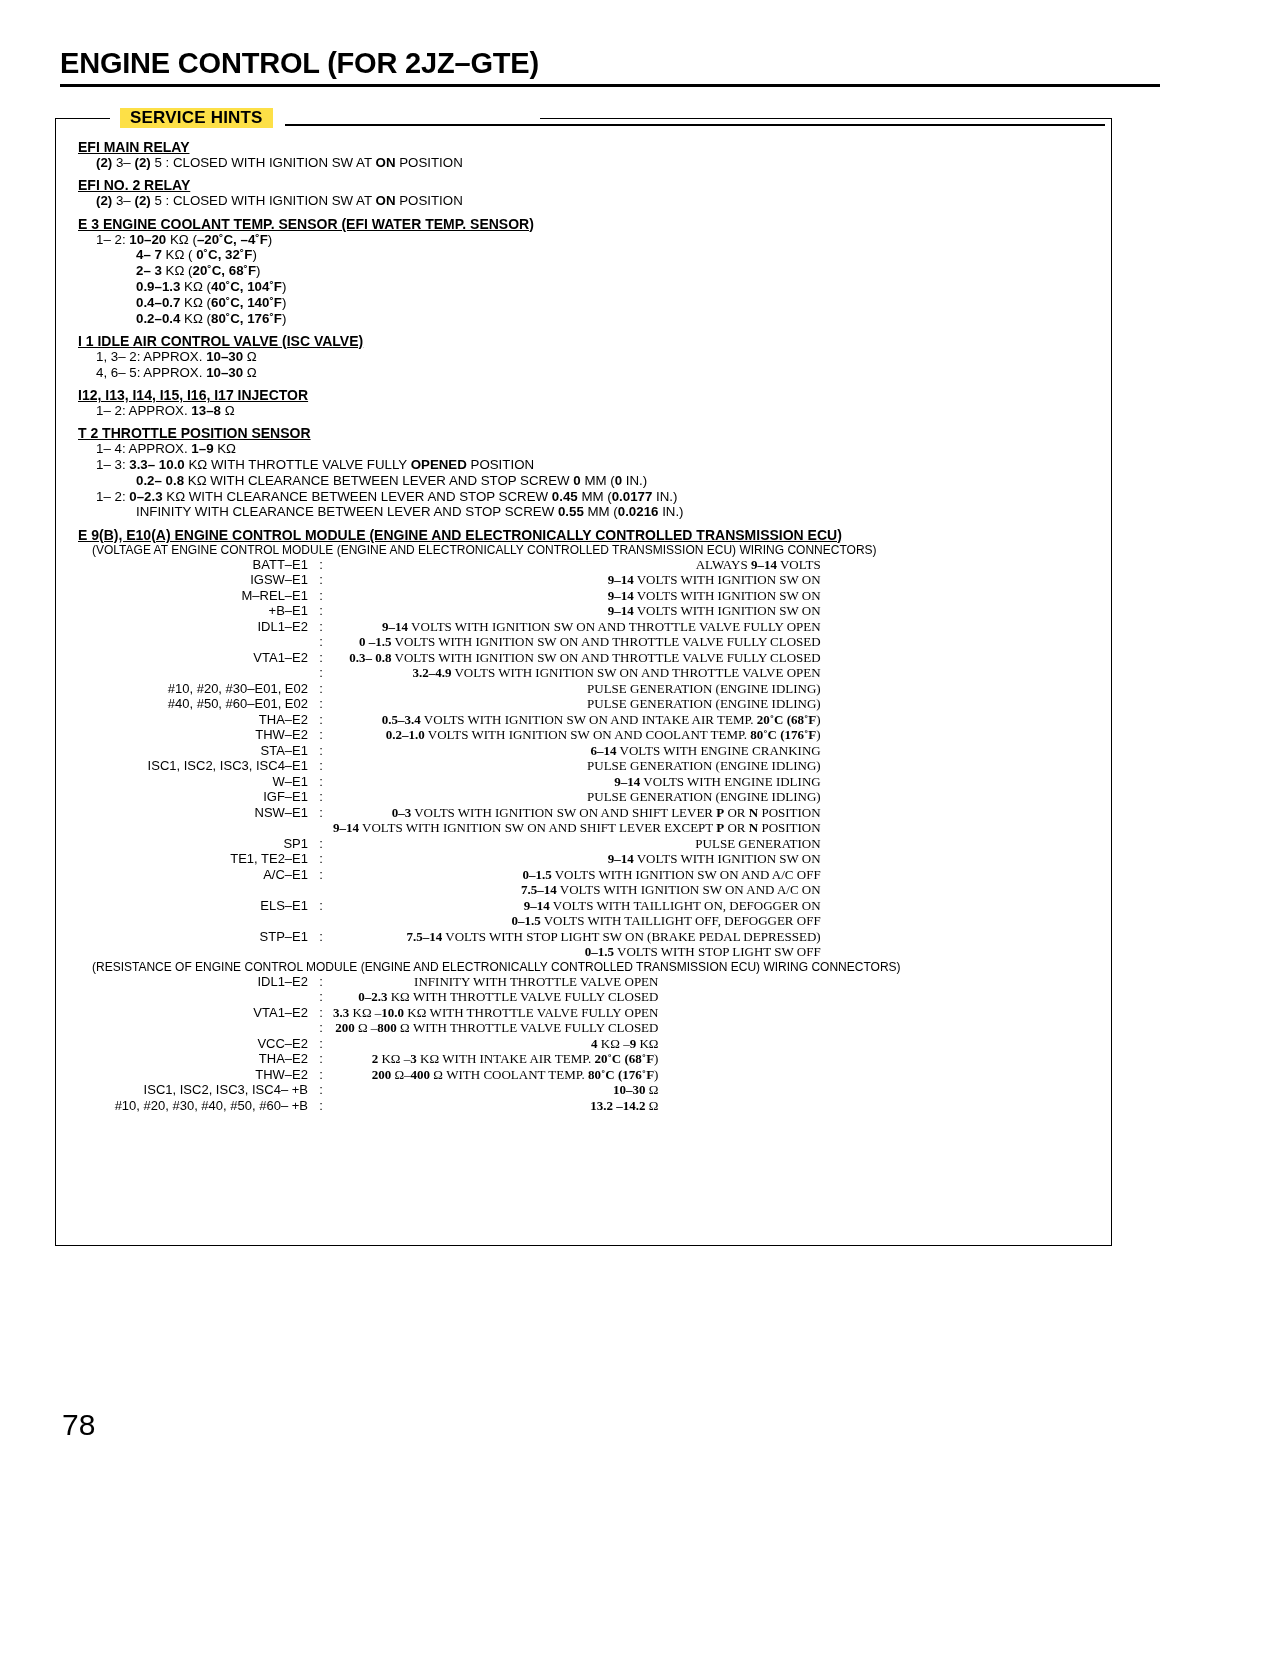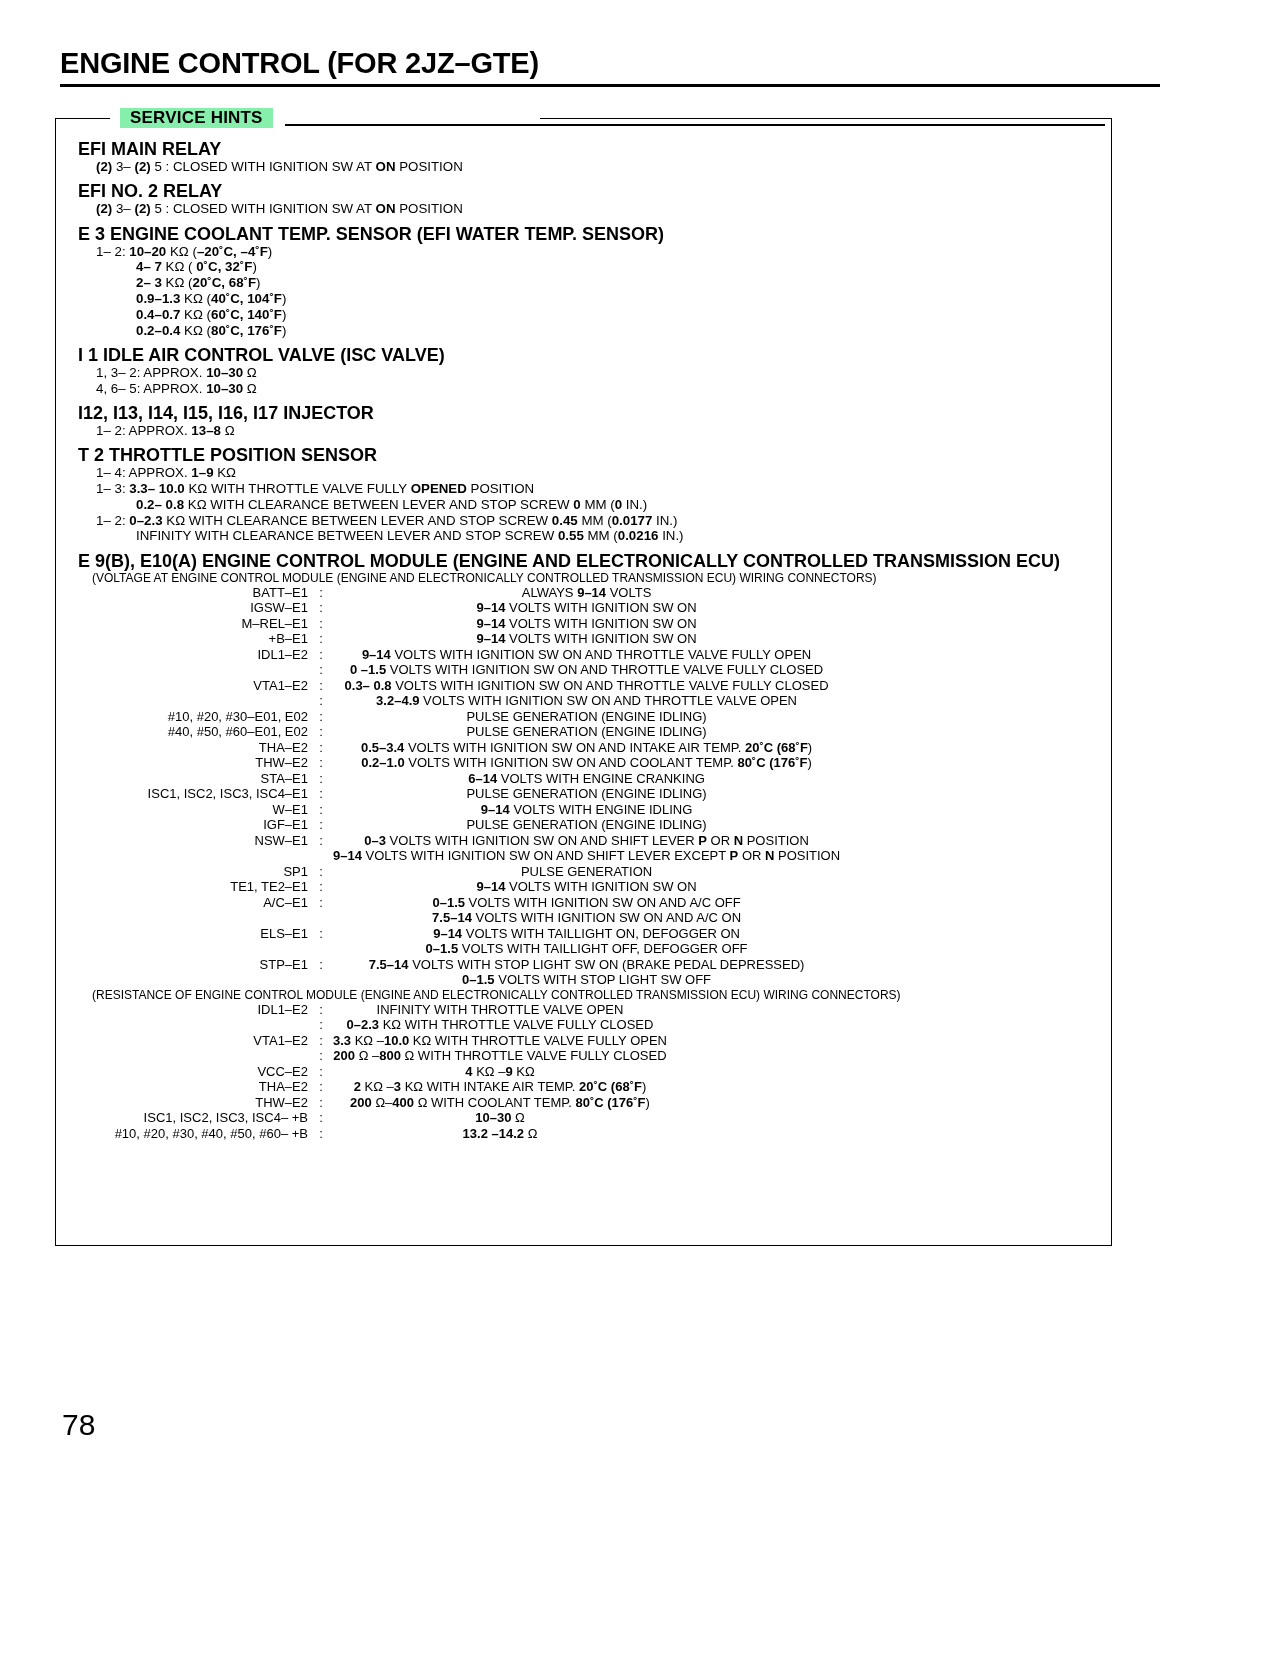--- a/index.html
+++ b/index.html
@@ -24,42 +24,42 @@
   }
 
   
   .hints-box{
     position:absolute;left:55px;top:118px;width:1057px;height:1128px;
     border:1.5px solid #000;
     box-sizing:border-box;
   }
   .legend{
     position:absolute;left:120px;top:108px;
-    background:#86efac;padding:0 10px;
+    background:#fde047;padding:0 10px;
     font-size:17px;font-weight:bold;letter-spacing:0.2px;
     white-space:nowrap;
   }
   
   .legend-gap{
     position:absolute;left:110px;top:117px;height:4px;
     background:#ffffff;width:430px;
   }
   .legend-rule{
     position:absolute;left:285px;top:124px;width:820px;height:1.5px;background:#000;
   }
 
   
   .content{
     position:absolute;left:78px;top:140px;width:1020px;
     font-size:13.3px;
     line-height:1.0;
   }
   .sec-head{
-    font-weight:bold;font-size:18px;
-    margin-top:9px;margin-bottom:2px;white-space:nowrap;
+    font-weight:bold;font-size:14px;
+    margin-top:9px;margin-bottom:2px;white-space:nowrap;text-decoration:underline;
   }
   .sec-head.first{margin-top:0;}
   .spec{
     margin-left:18px;margin-bottom:2.5px;white-space:nowrap;
     font-size:13.3px;
   }
   .spec.i2{margin-left:58px;}
   .b{font-weight:bold;}
 
   
@@ -80,21 +80,21 @@
     line-height:1.0;
   }
   .t-label{
     text-align:right;
     width:230px;
     padding-right:7px !important;
   }
   .t-colon{
     width:12px;text-align:center;padding-right:6px !important;
   }
-  .t-val{text-align:center;}
+  .t-val{text-align:right;font-family:Liberation Serif, serif;}
 
   
   .page-num{
     position:absolute;left:62px;top:1408px;
     font-size:30px;font-weight:normal;
   }
 </style>
 </head>
 <body>
 

